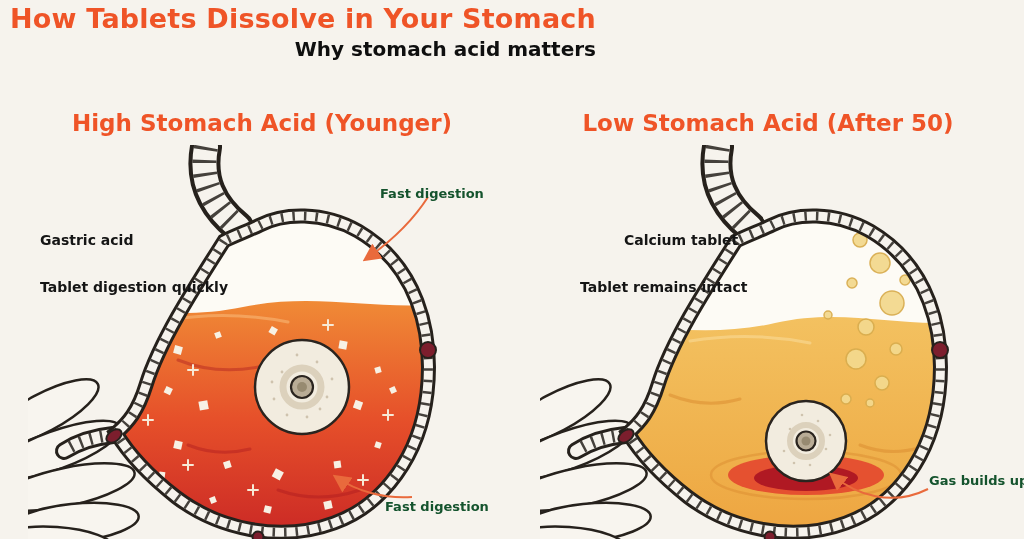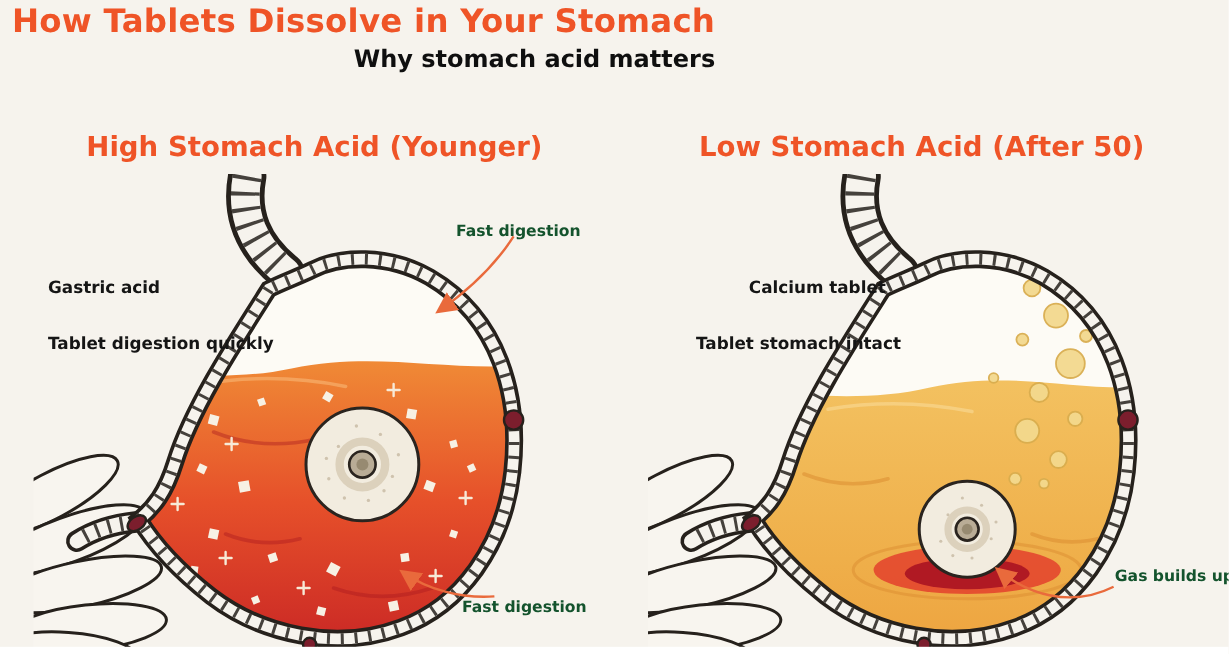--- a/index.html
+++ b/index.html
@@ -254,19 +254,19 @@
       <ellipse cx="86" cy="291" rx="8.5" ry="5.5" transform="rotate(-35 86 291)" fill="#7c1e2d" stroke="#26211c" stroke-width="2"></ellipse>
       <circle cx="400" cy="205" r="8" fill="#7c1e2d" stroke="#26211c" stroke-width="2"></circle>
       <circle cx="230" cy="392" r="5.5" fill="#7c1e2d" stroke="#26211c" stroke-width="2"></circle>
 
       <g fill="none" stroke="#e96a3c" stroke-width="2">
         <path d="M388,344 C352,362 316,350 292,330" marker-end="url(#arrowHeadR)"></path>
       </g>
     </svg>
 
     <div class="label" style="left:64px;top:232px;margin-left:48px;">Calcium tablet</div>
-    <div class="label" style="left:68px;top:279px;">Tablet stomach intact</div>
+    <div class="label" style="left:68px;top:279px;">Tablet remains intact</div>
     <div class="annot" style="left:417px;top:473px;">Gas builds up</div>
   </div>
 
   <div class="footer-strip"></div>
 
 </div>
 
 </body></html>

